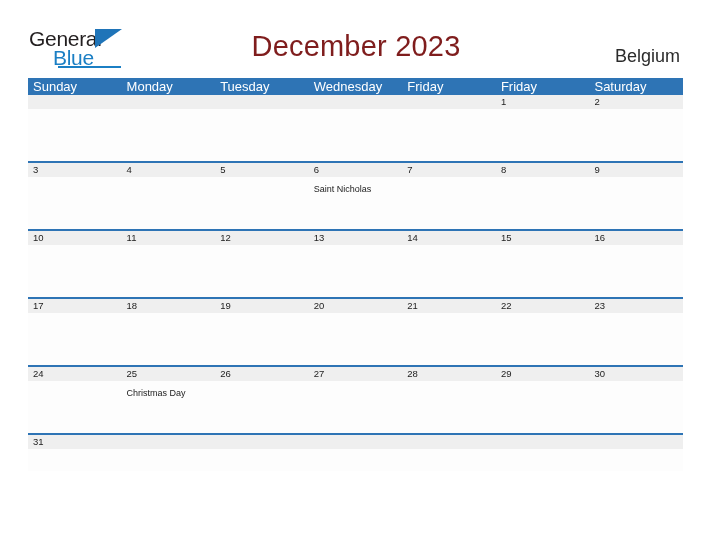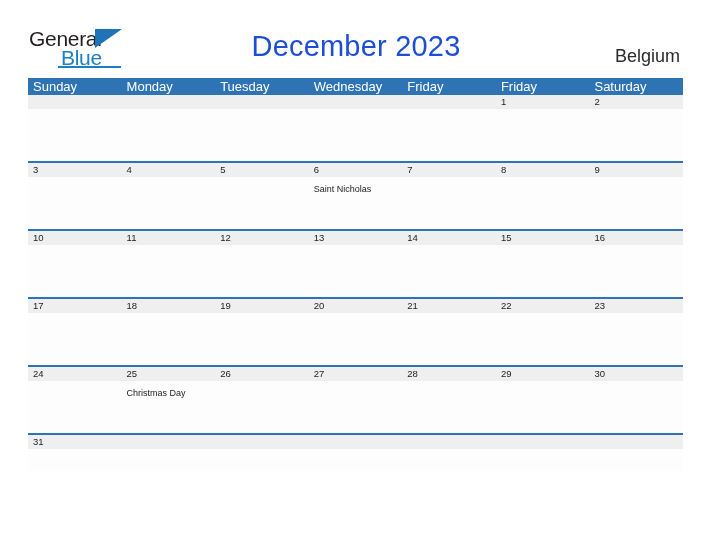--- a/index.html
+++ b/index.html
@@ -42,21 +42,21 @@
     letter-spacing: -0.3px;
     display: block;
     font-family: "Liberation Sans", sans-serif;
   }
   .brand-blue {
     font-size: 21px;
     color: #1b7fc4;
     letter-spacing: -0.3px;
     display: block;
     margin-top: -2px;
-    margin-left: 32px;
+    margin-left: 24px;
   }
   .brand-flag {
     position: absolute;
     left: 66px;
     top: 1px;
     width: 0;
     height: 0;
     border-left: 27px solid #1f74b8;
     border-bottom: 19px solid transparent;
   }
@@ -70,21 +70,21 @@
   }
 
   .cal-title {
     position: absolute;
     left: 0;
     right: 0;
     top: 30px;
     text-align: center;
     font-size: 29px;
     font-weight: normal;
-    color: #1d4ed8;
+    color: #7f1d1d;
     font-family: "Liberation Sans", sans-serif;
     letter-spacing: 0.2px;
   }
 
   .cal-region {
     position: absolute;
     right: 32px;
     top: 46px;
     font-size: 18px;
     color: #2b2b2b;

